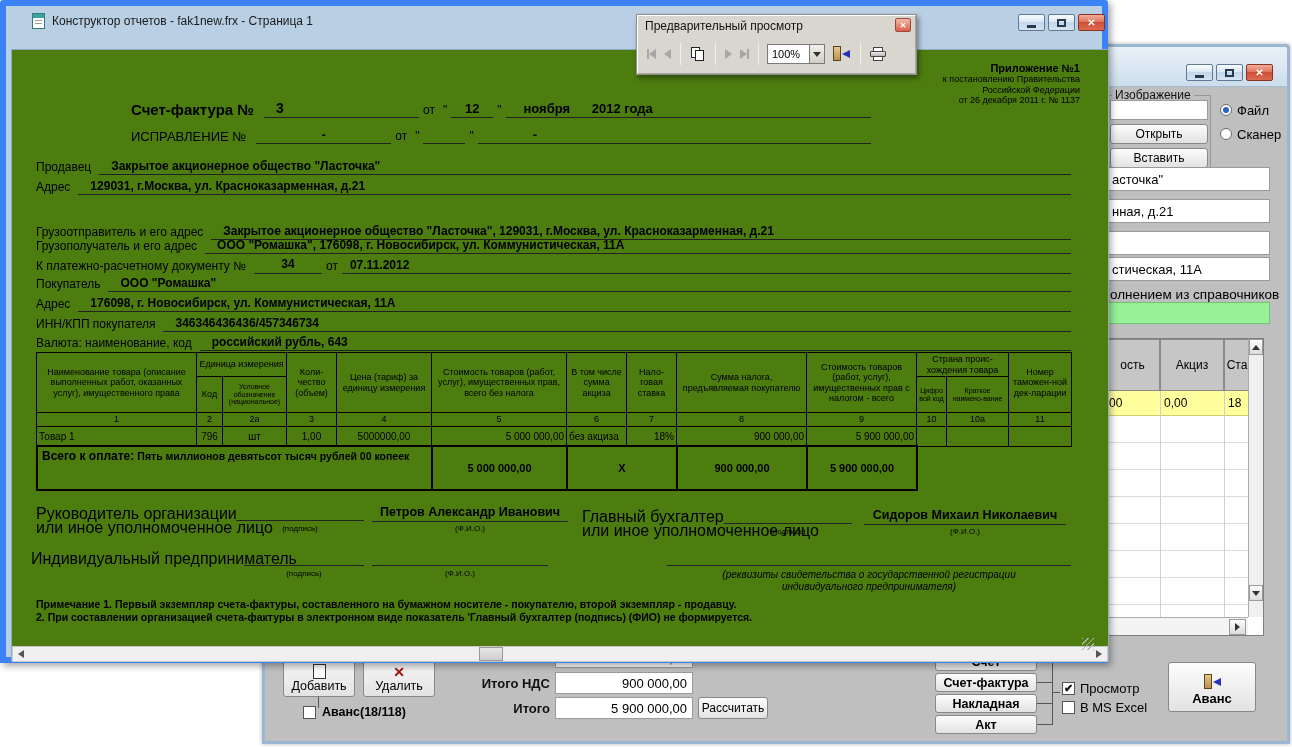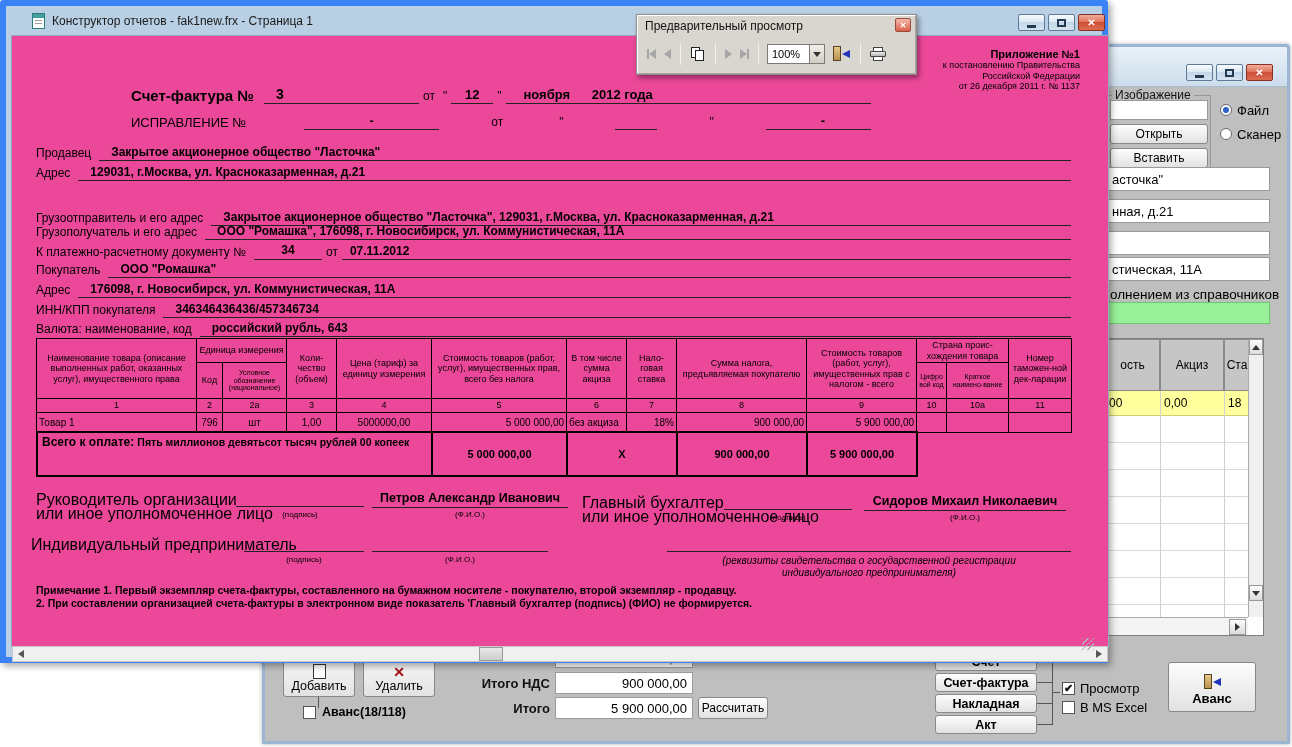--- a/index.html
+++ b/index.html
@@ -45,35 +45,35 @@
   
   .main-window { position:absolute; left:0; top:0; width:1108px; height:663px;
     background:#b9cfe4; border:6px solid #3b82f6; border-radius:3px 3px 0 0; box-shadow:3px 3px 7px rgba(0,0,0,.35); }
   .mw-titlebar { position:absolute; left:0; top:0; right:0; height:30px;
     background:linear-gradient(#dcc e9f5,#dce9f5 0%,#bdd2e6); border-radius:3px 3px 0 0; }
   .mw-title { position:absolute; left:46px; top:8px; font-size:12px; color:#1a1a1a; white-space:nowrap; }
   .ic-app { position:absolute; left:26px; top:7px; width:13px; height:16px; background:#fff; border:1px solid #2e7d7d; }
   .ic-app .bar { position:absolute; left:0; top:0; right:0; height:4px; background:#43a0a0; }
   .ic-app .lines { position:absolute; left:2px; right:2px; top:6px; bottom:2px;
     background:repeating-linear-gradient(to bottom,#9a9a9a 0 1px,#fff 1px 3px); }
-  .mw-client { position:absolute; left:6px; top:30px; width:1096px; height:610px; background:#ec4899; outline:1px solid #93a9bf; overflow:hidden; }
+  .mw-client { position:absolute; left:6px; top:44px; width:1096px; height:610px; background:#4d7c0f; outline:1px solid #93a9bf; overflow:hidden; }
   .mw-hscroll { position:absolute; left:6px; top:640px; width:1096px; height:16px; background:#f0f0f0; border:1px solid #c8c8c8; }
   .sb-arrow { position:absolute; top:0; width:16px; height:14px; display:flex; align-items:center; justify-content:center; background:#f0f0f0; }
   .sb-thumb { position:absolute; left:466px; top:0; width:24px; height:14px; background:linear-gradient(#e8e8e8,#cdcdcd); border:1px solid #9a9a9a; }
   .mw-grip { position:absolute; right:8px; bottom:7px; width:12px; height:12px;
     background:repeating-linear-gradient(135deg,#b0b0b0 0 1px,transparent 1px 4px); }
   .tri-l { width:0; height:0; border-top:4px solid transparent; border-bottom:4px solid transparent; border-right:6px solid #555; }
   .tri-r { width:0; height:0; border-top:4px solid transparent; border-bottom:4px solid transparent; border-left:6px solid #555; }
 
   
   .appendix { position:absolute; top:12px; right:28px; text-align:right; color:#000; }
   .appendix .a1 { font-size:11px; font-weight:bold; }
   .appendix .a2 { font-size:9px; line-height:1.18; }
   .inv-title-row { position:absolute; left:119px; top:48px; width:740px; display:flex; align-items:flex-end; height:20px; }
-  .inv-corr-row { position:absolute; left:119px; top:76px; width:740px; display:flex; align-items:flex-end; height:18px;gap:48px; }
+  .inv-corr-row { position:absolute; left:119px; top:76px; width:740px; display:flex; align-items:flex-end; height:18px; }
   .h-label { font-weight:bold; font-size:15px; white-space:nowrap; padding-right:10px; }
   .c-label { font-size:13px; white-space:nowrap; padding-right:10px; }
   .useg { border-bottom:1px solid #222; font-weight:bold; font-size:13px; text-align:center; line-height:17px; }
   .useg.left { text-align:left; }
   .word { font-size:12px; padding:0 4px; line-height:16px; white-space:pre; }
   .ws-pre { white-space:pre; }
   .inv-row { position:absolute; left:24px; right:37px; display:flex; align-items:flex-end; height:17px; font-size:12px; color:#000; }
   .inv-label { white-space:nowrap; padding-right:8px; line-height:16px; }
   .inv-value { flex:1; border-bottom:1px solid #222; font-weight:bold; white-space:nowrap; overflow:hidden; padding-left:12px; line-height:16px; }
   .inv-table { position:absolute; left:24px; top:302px; border-collapse:collapse; table-layout:fixed; width:1035px; font-size:9px; text-align:center; color:#000; }

